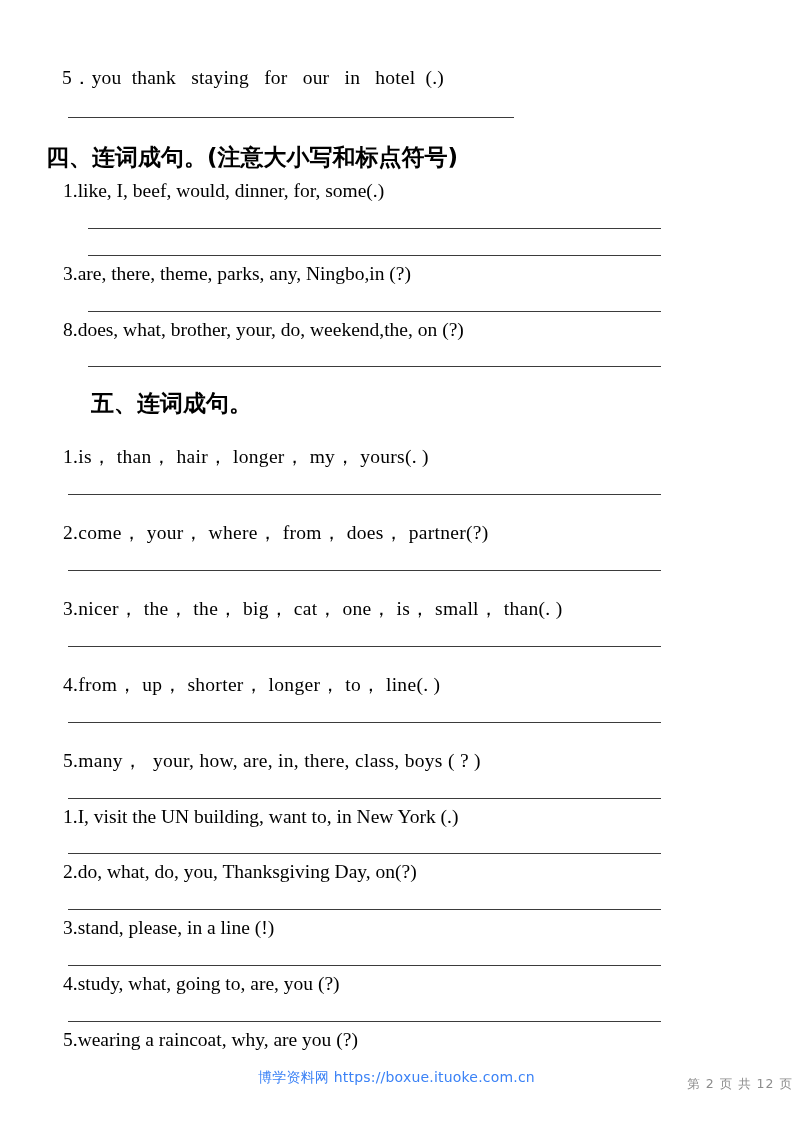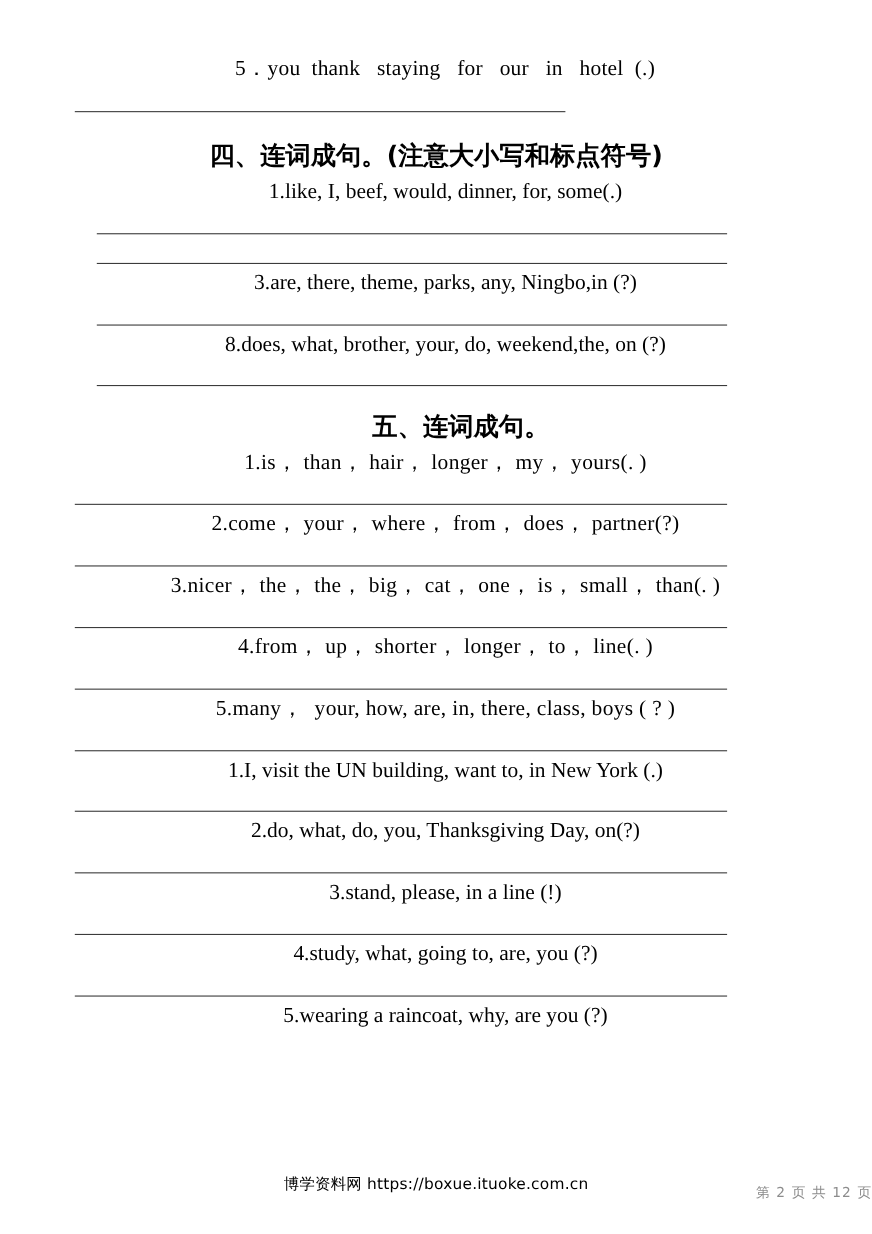--- a/index.html
+++ b/index.html
@@ -15,22 +15,21 @@
     color: #000000;
     overflow: hidden;
   }
 
   .page {
     position: absolute;
     left: 0; top: 0;
     width: 793px;
     height: 1122px;
     box-sizing: border-box;
-    padding: 0 46px;
-    text-align: center;
+    padding: 16px 46px;
   }
 
   
   .carry-item {
     margin: 0;
     padding-top: 48px;
     font-size: 19.5px;
     letter-spacing: 0.2px;
     padding-left: 16px;
     white-space: pre;
@@ -53,21 +52,21 @@
 
   
   .q {
     font-size: 19.5px;
     margin: 0;
     padding-left: 17px;
     padding-top: 7px;
     white-space: pre;
     line-height: 1.12;
   }
-  .q.loose { letter-spacing: 0.3px; }
+  .q.loose { letter-spacing: 0.3px; margin-top: 20px; }
 
   
   .rule {
     height: 0;
     border-bottom: 1.6px solid #3b3b3b;
     margin-top: 26px;
     margin-bottom: 0;
   }
   .rule.r-short { margin-left: 22px; width: 446px; }
   .rule.r-a     { margin-left: 42px; width: 573px; }
@@ -77,21 +76,21 @@
   .footer {
     position: absolute;
     left: 0;
     top: 1068px;
     width: 793px;
     text-align: center;
   }
   .watermark {
     font-family: "DejaVu Sans", "Liberation Sans", sans-serif;
     font-size: 14px;
-    color: #000000;
+    color: #3b82f6;
     white-space: pre;
     letter-spacing: 0.2px;
   }
   .pagenum {
     position: absolute;
     left: 0;
     top: 1076px;
     width: 793px;
     text-align: right;
     font-family: "DejaVu Sans", "Liberation Sans", sans-serif;

